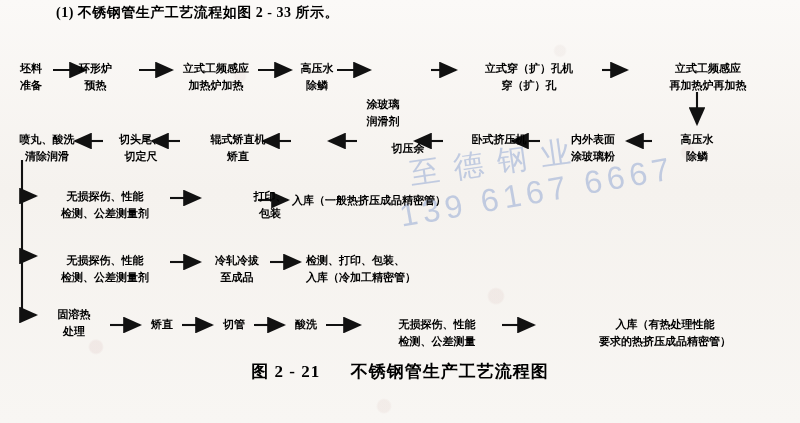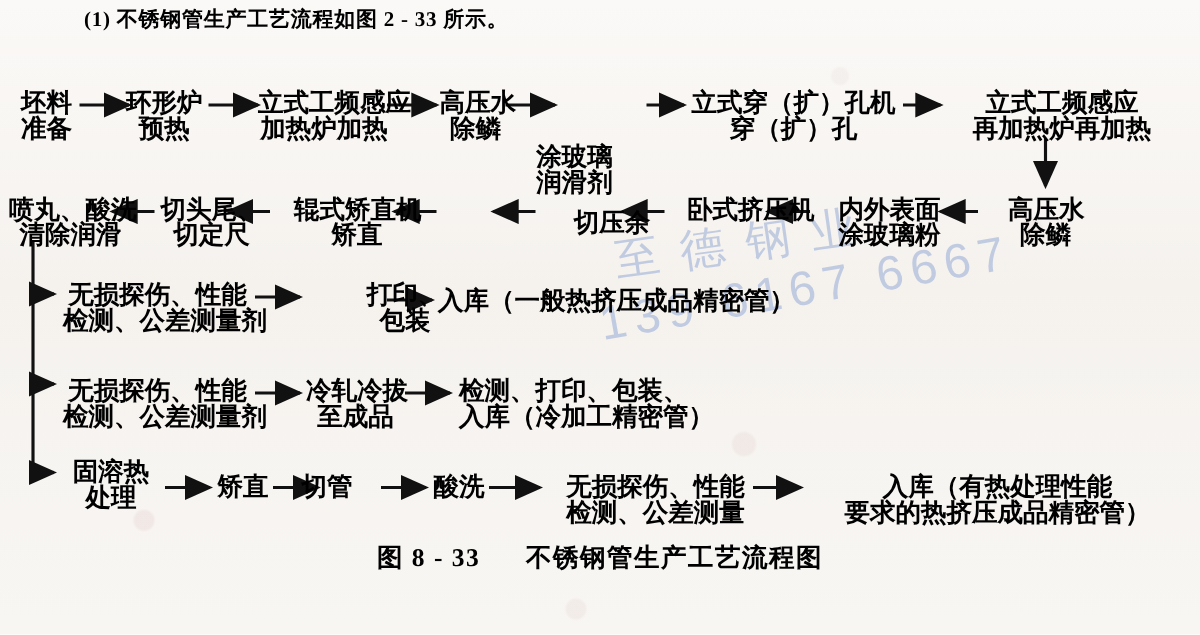--- a/index.html
+++ b/index.html
@@ -71,21 +71,21 @@
     font-weight: 700;
     letter-spacing: 0.5px;
     white-space: nowrap;
   }
 
   
   .node {
     position: absolute;
     font-family: "Liberation Sans", "DejaVu Sans", sans-serif;
     font-weight: 700;
-    font-size: 17px;
+    font-size: 11px;
     line-height: 17px;
     text-align: center;
     white-space: nowrap;
     letter-spacing: 0px;
   }
   .node .l2 { display: block; }
 
   
   #wires {
     position: absolute;
@@ -176,21 +176,21 @@
       <line x1="254" y1="325" x2="284" y2="325"></line>
       <line x1="326" y1="325" x2="360" y2="325"></line>
       <line x1="502" y1="325" x2="534" y2="325"></line>
     </g>
   </svg>
 
   <div class="node" style="left:8px;  top:60px; width:46px;">
     <span>坯料</span>
     <span class="l2">准备</span>
   </div>
-  <div class="node" style="left:82px; top:60px; width:55px;">
+  <div class="node" style="left:68px; top:60px; width:55px;">
     <span>环形炉</span>
     <span class="l2">预热</span>
   </div>
   <div class="node" style="left:172px; top:60px; width:88px;">
     <span>立式工频感应</span>
     <span class="l2">加热炉加热</span>
   </div>
   <div class="node" style="left:293px; top:60px; width:48px;">
     <span>高压水</span>
     <span class="l2">除鳞</span>
@@ -261,34 +261,34 @@
     <span class="l2">入库（冷加工精密管）</span>
   </div>
 
   <div class="node" style="left:42px; top:306px; width:64px;">
     <span>固溶热</span>
     <span class="l2">处理</span>
   </div>
   <div class="node" style="left:144px; top:316px; width:36px;">
     <span>矫直</span>
   </div>
-  <div class="node" style="left:200px; top:316px; width:36px;">
+  <div class="node" style="left:216px; top:316px; width:36px;">
     <span>切管</span>
   </div>
   <div class="node" style="left:288px; top:316px; width:36px;">
     <span>酸洗</span>
   </div>
   <div class="node" style="left:374px; top:316px; width:126px;">
     <span>无损探伤、性能</span>
     <span class="l2">检测、公差测量</span>
   </div>
   <div class="node" style="left:540px; top:316px; width:250px; text-align:center;">
     <span>入库（有热处理性能</span>
     <span class="l2">要求的热挤压成品精密管）</span>
   </div>
 
   <div id="caption">
-    <span>图 8 - 33</span>
+    <span>图 2 - 21</span>
     <span class="cap-gap"></span>
     <span>不锈钢管生产工艺流程图</span>
   </div>
 
 </div>
 
 </body></html>

